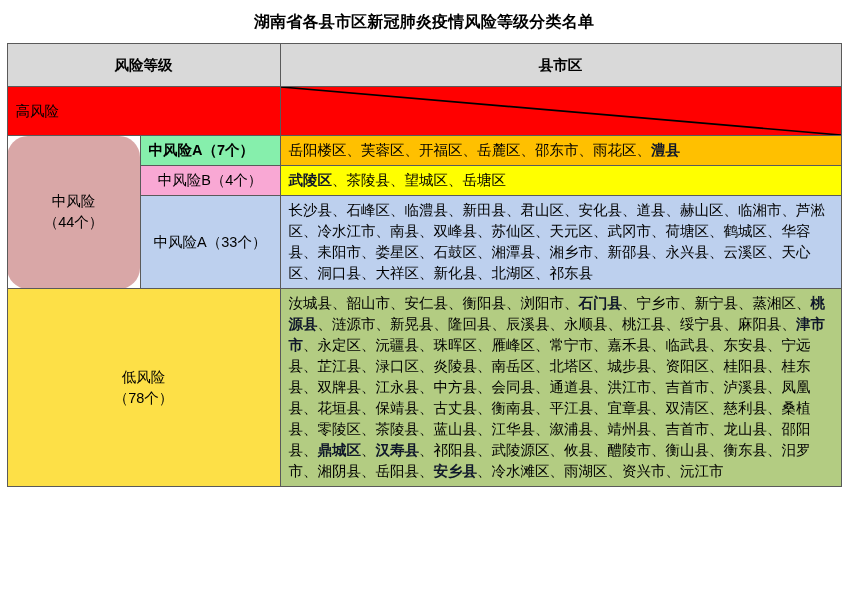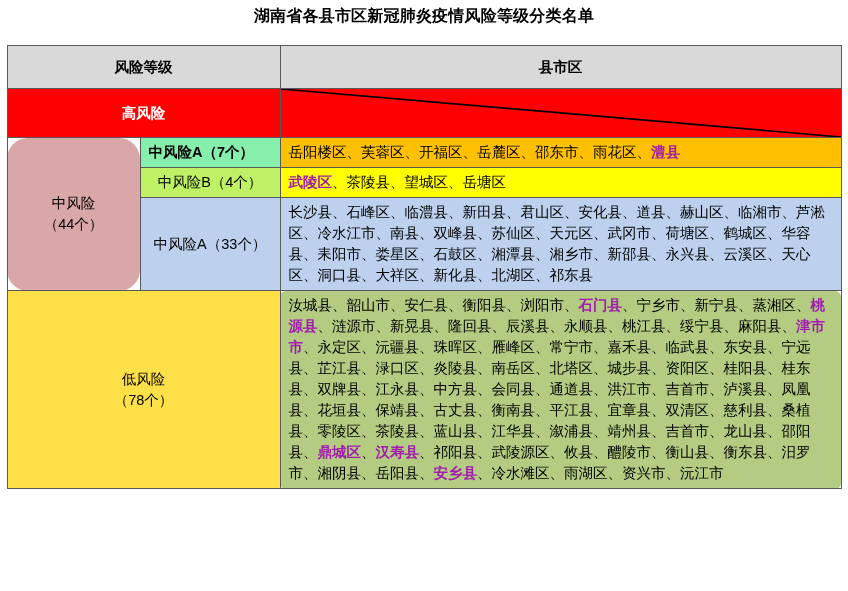--- a/index.html
+++ b/index.html
@@ -14,34 +14,34 @@
     color: #000000;
     overflow: hidden;
   }
   .page {
     position: relative;
     width: 848px;
     height: 591px;
     box-sizing: border-box;
   }
   .title-block {
-    padding: 4px 0 6px 0;
+    padding: 10px 0 6px 0;
     text-align: center;
   }
   .title-line {
     font-size: 16px;
     font-weight: bold;
     line-height: 23px;
     letter-spacing: 0.2px;
   }
   table.risk-table {
     border-collapse: collapse;
     table-layout: fixed;
     width: 834px;
-    margin: 12px auto;
+    margin: 4px auto;
   }
   table.risk-table td {
     border: 1px solid #5a5a5a;
     vertical-align: middle;
     padding: 4px 8px;
     font-size: 14.5px;
     line-height: 21px;
   }
   .col-a { width: 133px; }
   .col-b { width: 140px; }
@@ -49,23 +49,23 @@
 
   .hdr {
     background: #d9d9d9;
     font-weight: bold;
     text-align: center;
     font-size: 16px;
     height: 34px;
   }
   .high-risk-label {
     background: #ff0000;
-    color: #ffffff;
-    font-weight: bold;
-    text-align: center;
+    color: #000000;
+    font-weight: normal;
+    text-align: left;
     font-size: 16px;
     height: 40px;
   }
   .high-risk-cells {
     background: #ff0000;
     position: relative;
     padding: 0;
     height: 40px;
   }
   .high-risk-cells .diag {
@@ -86,21 +86,21 @@
     background: #86efac;
     text-align: left;
     font-size: 15px;
     font-weight: bold;
   }
   .mid-a-body {
     background: #ffc000;
     font-size: 15px;
   }
   .mid-b-label {
-    background: #bef264;
+    background: #f9a8d4;
     text-align: center;
     font-size: 15px;
   }
   .mid-b-body {
     background: #ffff00;
     font-size: 15px;
   }
   .mid-c-label {
     background: #bdd0ee;
     text-align: center;
@@ -114,24 +114,23 @@
   .low-label {
     background: #fde047;
     text-align: center;
     font-size: 15px;
   }
   .low-body {
     background: #b3cc82;
     font-size: 15px;
     line-height: 24.5px;
     padding: 6px 8px;
-    border-radius: 6px;
   }
   .red-bold {
-    color: #a21caf;
+    color: #0f172a;
     font-weight: bold;
   }
   .lbl2 {
     display: block;
     line-height: 21px;
   }
 </style>
 </head>
 <body>
 

